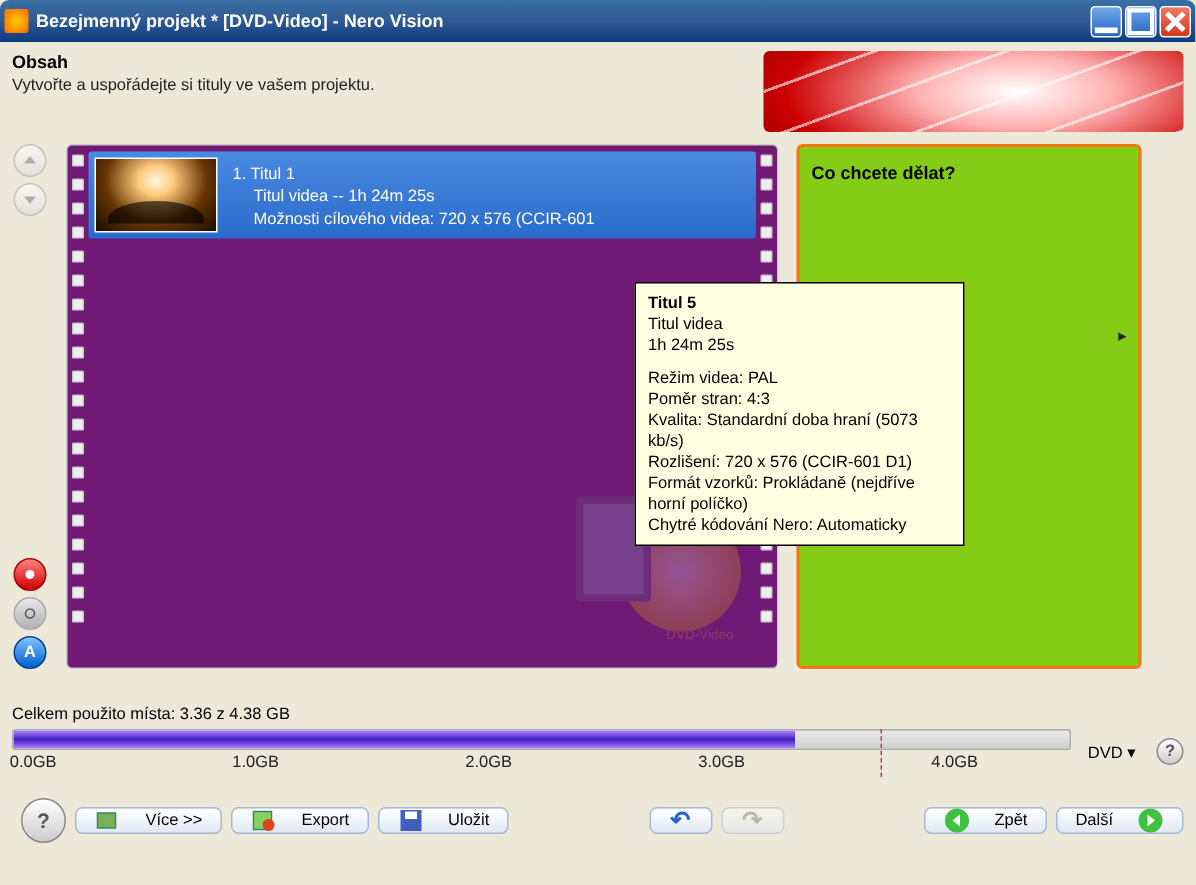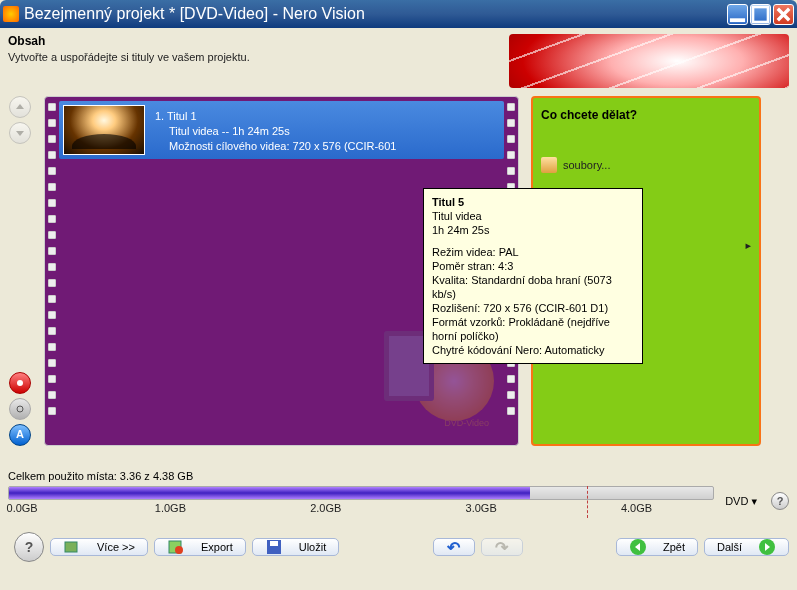--- a/index.html
+++ b/index.html
@@ -1,20 +1,20 @@
 <!DOCTYPE html>
 <html><head>
 <meta charset="utf-8">
 <style>
 * { box-sizing: border-box; margin: 0; padding: 0; font-family: Tahoma, Arial, sans-serif; font-size: 11px; }
 body { background: #ece9d8; width: 797px; height: 590px; overflow: hidden; }
 
 .titlebar { height: 28px; background: linear-gradient(to bottom, #3a6ea5 0%, #2f5a95 50%, #0e3b7e 100%); display: flex; align-items: center; padding: 0 3px; color: white; border-radius: 6px 6px 0 0; }
 .titlebar .icon { width: 16px; height: 16px; background: radial-gradient(circle, #ffcc00, #ff6600); border-radius: 2px; margin-right: 5px; }
-.titlebar .title { flex: 1; font-weight: normal; font-size: 16px; }
+.titlebar .title { flex: 1; font-weight: bold; font-size: 12px; }
 .titlebar .wbtn { width: 21px; height: 21px; margin-left: 2px; border: 1px solid #fff; border-radius: 3px; background: linear-gradient(to bottom, #6fa8e8, #2765c4); display: flex; align-items: center; justify-content: center; color: white; cursor: pointer; }
 .titlebar .wbtn.close { background: linear-gradient(to bottom, #f07860, #d03a20); }
 
 .content { padding: 6px 8px 0 8px; height: 562px; position: relative; }
 
 .header-area { height: 54px; position: relative; }
 .header-decor { position: absolute; right: 0; top: 0; width: 280px; height: 54px; background: radial-gradient(ellipse 220px 80px at 60% 50%, #fff 0%, #ffb0b0 30%, #cc0000 70%, #880000 100%); border-radius: 4px; overflow: hidden; }
 .header-decor::before { content:""; position:absolute; inset:0; background: repeating-linear-gradient(-20deg, rgba(255,255,255,0.6) 0 2px, transparent 2px 30px); }
 .header-title { font-weight: bold; font-size: 12px; margin-bottom: 3px; }
 .header-sub { font-size: 11px; color: #222; }
@@ -189,24 +189,20 @@
           <div></div>
           <div></div>
           <div></div>
           <div></div>
       </div>
     </div>
 
     <div class="side-panel">
       <div class="q">Co chcete dělat?</div>
       <div style="height:20px"></div>
-      <div class="side-item">
-        <span class="ico"></span>
-        <span>soubory...</span>
-      </div>
       <div style="height:34px"></div>
       <div class="side-item">
         <span class="ico"></span>
         <span>entaci...</span>
       </div>
       <div class="side-item" style="margin-top:4px">
         <span class="chev">▸</span>
       </div>
       <div style="height:26px"></div>
       <div class="side-item">

